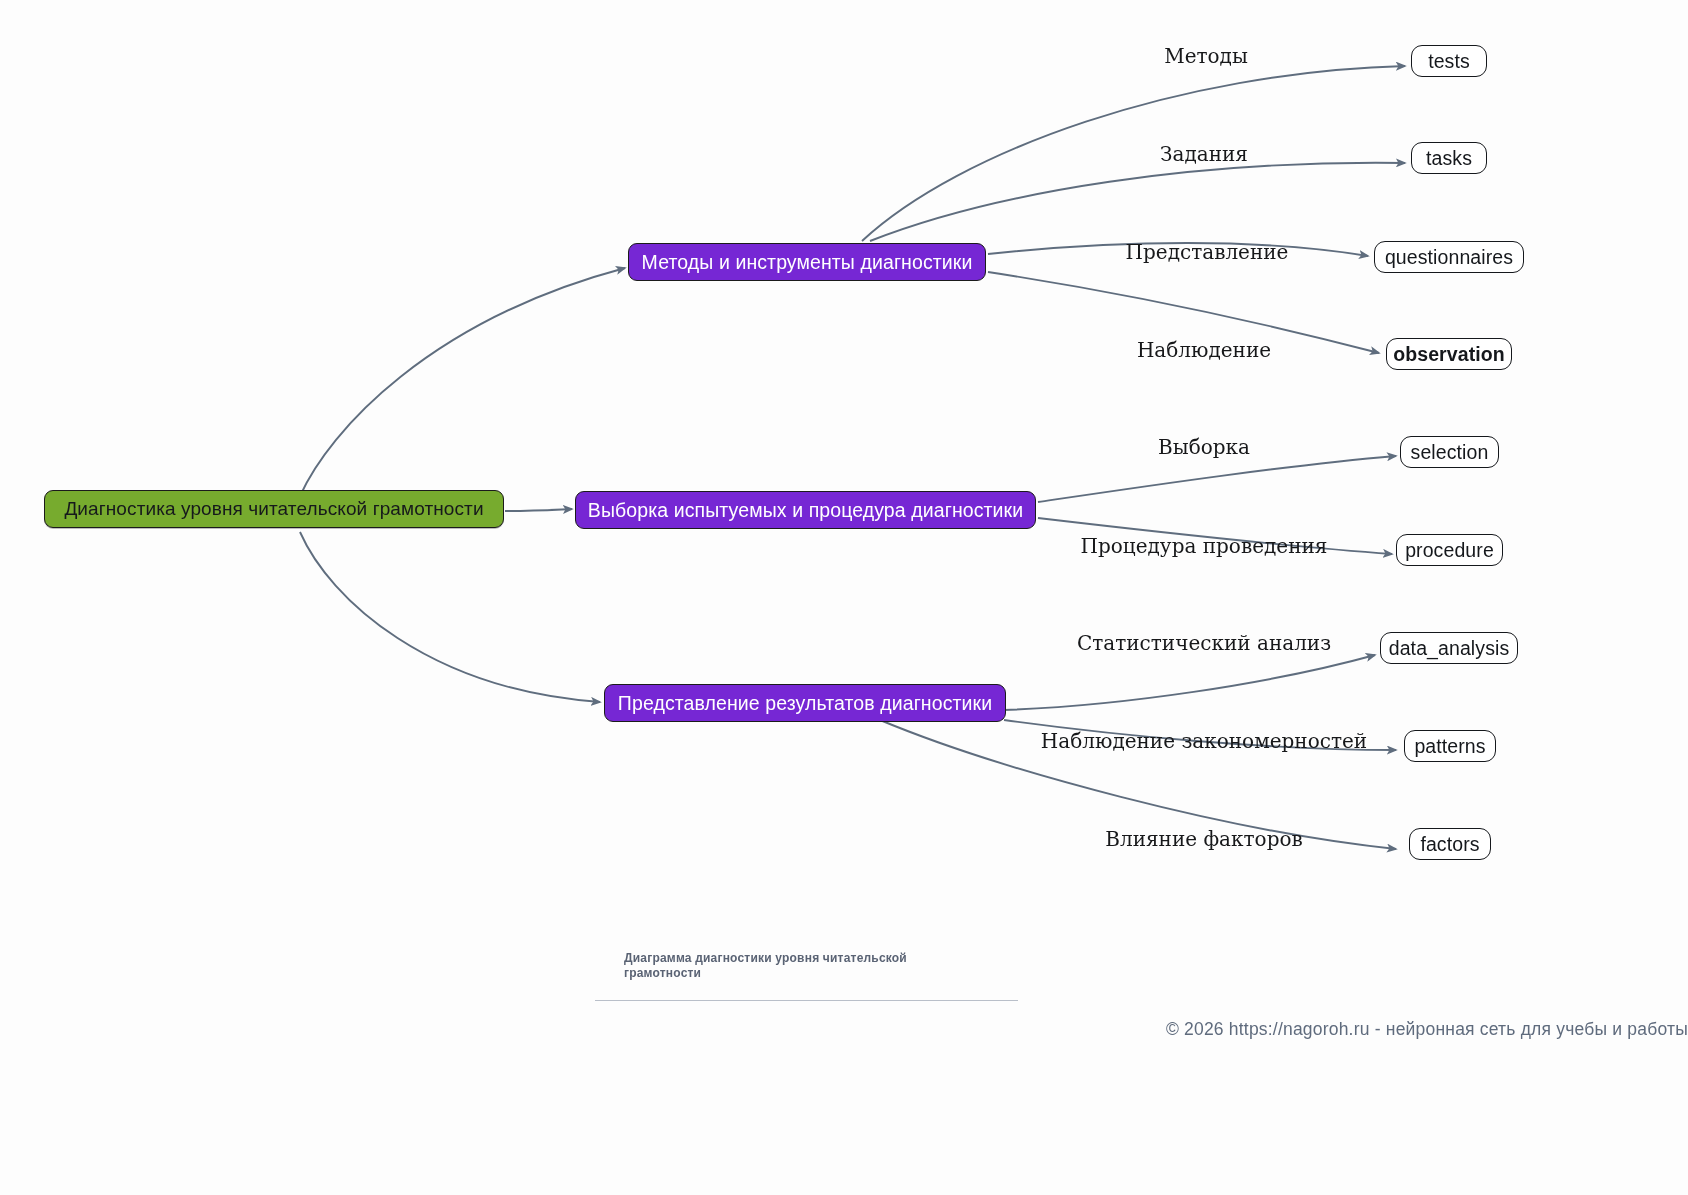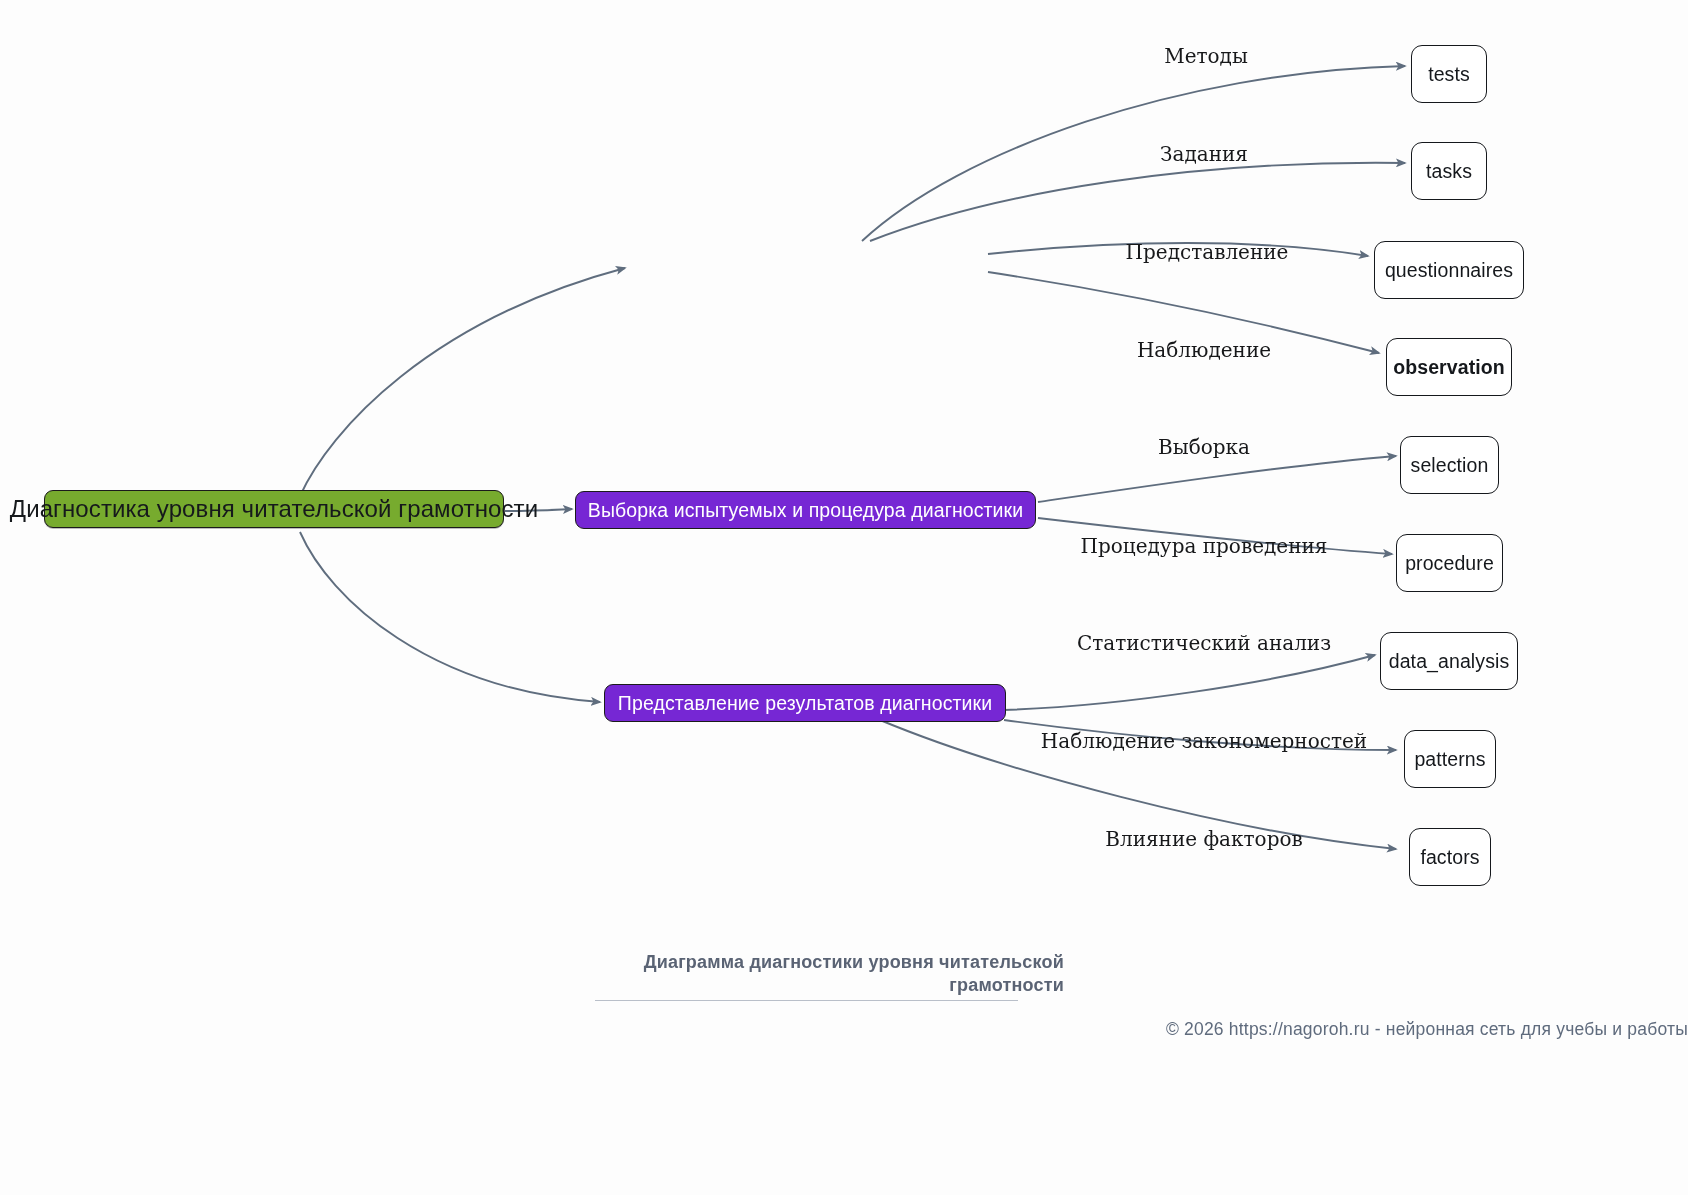--- a/index.html
+++ b/index.html
@@ -17,61 +17,61 @@
     display:flex;align-items:center;justify-content:center;
     box-sizing:border-box;
     white-space:nowrap;
     letter-spacing:.1px;
   }
   .node-root{
     background:#77ab2e;
     border:1.6px solid #1b1b1b;
     border-radius:9px;
     color:#16191c;
-    font-size:24px;
+    font-size:19px;
     padding:0 0;
     height:38px;
     box-shadow:0 1px 0 rgba(0,0,0,.25);
   }
   .node-branch{
     background:#7627d4;
     border:1.6px solid #1b1b1b;
     border-radius:9px;
     color:#ffffff;
     font-size:19.5px;
     padding:0 16px;
     height:38px;
   }
   .node-leaf{
     background:#ffffff;
     border:1.7px solid #15181c;
     border-radius:11px;
     color:#15181c;
     font-size:19.5px;
     padding:8px 15px;
-    height:58px;
+    height:32px;
   }
 
   .edge-label{
     position:absolute;
     font-family:"DejaVu Serif","Liberation Serif",serif;
     font-size:20px;
     color:#17181a;
     white-space:nowrap;
     transform:translate(-50%,-50%);
     background:transparent;
   }
 
   .caption{
     position:absolute;
     left:0;right:0;
-    text-align:right;
+    text-align:left;
     color:#5a6374;
     font-weight:bold;
-    font-size:18px;
+    font-size:12px;
     line-height:1.28;
     letter-spacing:.2px;
   }
   .caption-inner{width:440px;margin:0 auto;}
   .rule{
     position:absolute;
     left:595px;top:1000px;width:423px;
     border-top:1.4px solid #b9bfc9;
   }
   .footer{
@@ -111,20 +111,23 @@
       <path d="M1004,710 C1120,706 1270,684 1375,655"></path>
       <path d="M1004,720 C1120,736 1270,750 1396,750"></path>
       <path d="M880,720 C1000,770 1230,832 1396,849"></path>
     </g>
   </svg>
 
   <div class="node node-root" style="left:44px;top:490px;width:460px;">
     <span>Диагностика уровня читательской грамотности</span>
   </div>
 
+  <div class="node node-branch" style="left:628px;top:243px;width:358px;">
+    <span>Методы и инструменты диагностики</span>
+  </div>
 
   <div class="node node-branch" style="left:575px;top:491px;width:461px;">
     <span>Выборка испытуемых и процедура диагностики</span>
   </div>
 
   <div class="node node-branch" style="left:604px;top:684px;width:402px;">
     <span>Представление результатов диагностики</span>
   </div>
 
   <div class="node node-leaf" style="left:1411px;top:45px;width:76px;">

